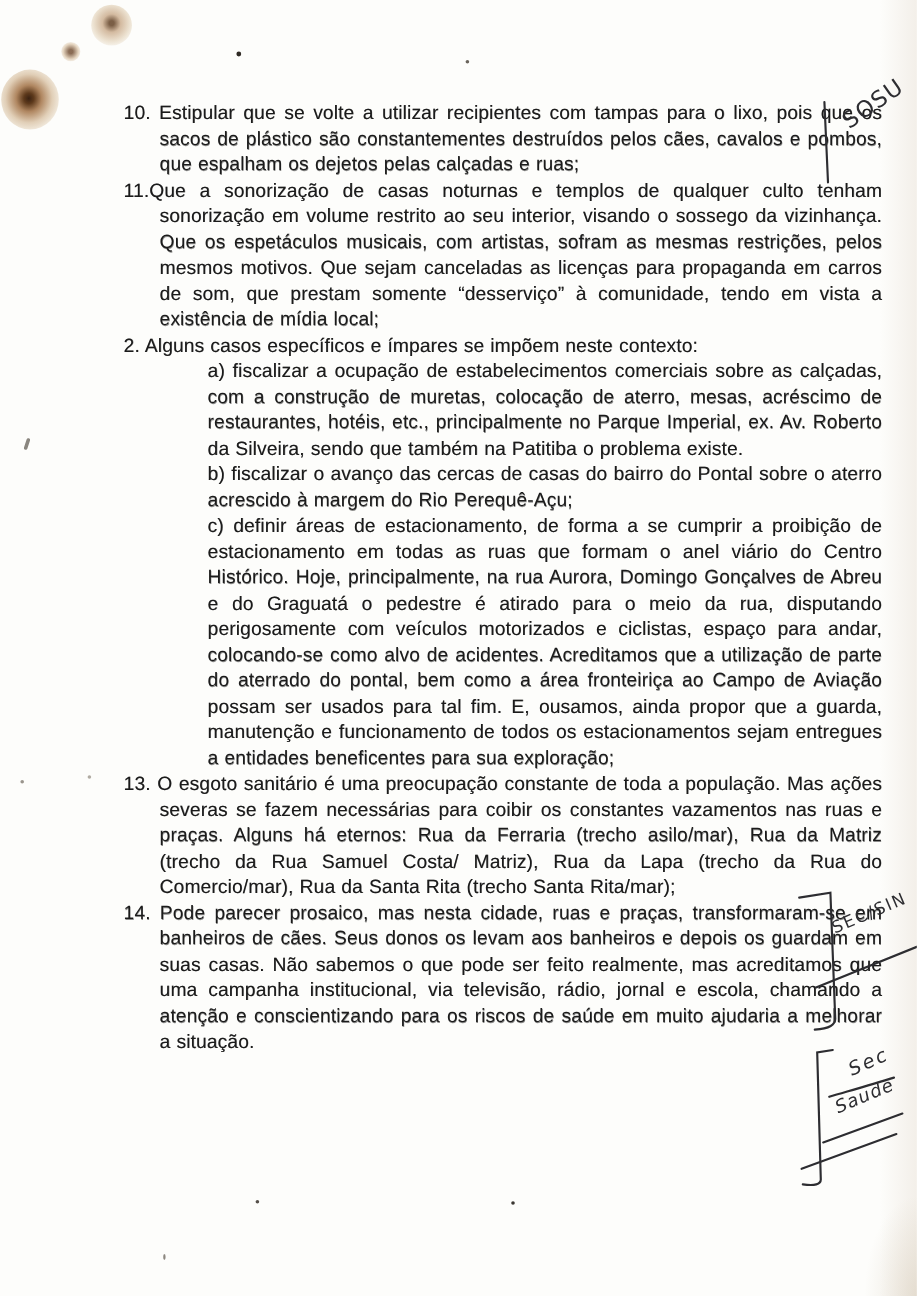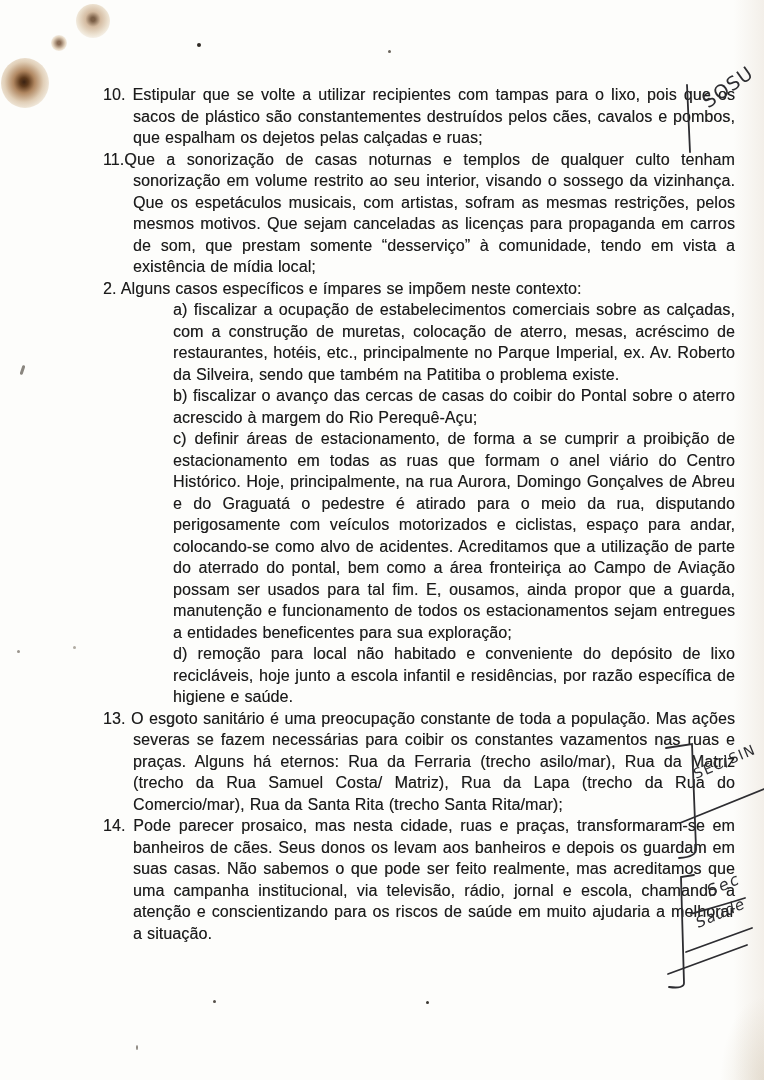--- a/index.html
+++ b/index.html
@@ -72,23 +72,22 @@
   <div class="speck" id="speck6"></div>
   <div class="speck" id="speck7"></div>
   <div class="speck" id="speck8"></div>
   <div id="corner-smudge"></div>
 
   <div id="doc">
       <p class="para ind1"><span>10. Estipular que se volte a utilizar recipientes com tampas para o lixo, pois que os sacos de plástico são constantementes destruídos pelos cães, cavalos e pombos, que espalham os dejetos pelas calçadas e ruas;</span></p>
       <p class="para ind1"><span>11.Que a sonorização de casas noturnas e templos de qualquer culto tenham sonorização em volume restrito ao seu interior, visando o sossego da vizinhança. Que os espetáculos musicais, com artistas, sofram as mesmas restrições, pelos mesmos motivos. Que sejam canceladas as licenças para propaganda em carros de som, que prestam somente “desserviço” à comunidade, tendo em vista a existência de mídia local;</span></p>
       <p class="para ind1"><span>2. Alguns casos específicos e ímpares se impõem neste contexto:</span></p>
       <p class="para ind2"><span>a) fiscalizar a ocupação de estabelecimentos comerciais sobre as calçadas, com a construção de muretas, colocação de aterro, mesas, acréscimo de restaurantes, hotéis, etc., principalmente no Parque Imperial, ex. Av. Roberto da Silveira, sendo que também na Patitiba o problema existe.</span></p>
-      <p class="para ind2"><span>b) fiscalizar o avanço das cercas de casas do coibir do Pontal sobre o aterro acrescido à margem do Rio Perequê-Açu;</span></p>
+      <p class="para ind2"><span>b) fiscalizar o avanço das cercas de casas do bairro do Pontal sobre o aterro acrescido à margem do Rio Perequê-Açu;</span></p>
       <p class="para ind2"><span>c) definir áreas de estacionamento, de forma a se cumprir a proibição de estacionamento em todas as ruas que formam o </span><b>anel viário</b><span> do Centro Histórico. Hoje, principalmente, na rua Aurora, Domingo Gonçalves de Abreu e do Graguatá o pedestre é atirado para o meio da rua, disputando perigosamente com veículos motorizados e ciclistas, espaço para andar, colocando-se como alvo de acidentes. Acreditamos que a utilização de parte do aterrado do pontal, bem como a área fronteiriça ao Campo de Aviação possam ser usados para tal fim. E, ousamos, ainda propor que a guarda, manutenção e funcionamento de todos os estacionamentos sejam entregues a entidades beneficentes para sua exploração;</span></p>
-      <p class="para ind2"><span>d) remoção para local não habitado e conveniente do depósito de lixo recicláveis, hoje junto a escola infantil e residências, por razão específica de higiene e saúde.</span></p>
       <p class="para ind1"><span>13. O esgoto sanitário é uma preocupação constante de toda a população. Mas </span><b>ações severas</b><span> se fazem necessárias para coibir os constantes vazamentos nas ruas e praças. </span><b>Alguns há eternos</b><span>: Rua da Ferraria (trecho asilo/mar), Rua da Matriz (trecho da Rua Samuel Costa/ Matriz), Rua da Lapa (trecho da Rua do Comercio/mar), Rua da Santa Rita (trecho Santa Rita/mar);</span></p>
       <p class="para ind1"><span>14. Pode parecer prosaico, mas nesta cidade, ruas e praças, transformaram-se em banheiros de cães. Seus donos os levam aos banheiros e depois os guardam em suas casas. Não sabemos o que pode ser feito realmente, mas acreditamos que uma campanha institucional, via televisão, rádio, jornal e escola, chamando a atenção e conscientizando para os riscos de saúde em muito ajudaria a melhorar a situação.</span></p>
     </div>
 
   <svg id="marks" width="764" height="1080" viewBox="0 0 764 1080">
     <path d="M687,85 C688,106 689,130 690,152"></path>
     <path d="M666,748 L692,744 L696,848 Q697,857 679,858"></path>
     <path d="M680,823 L764,789"></path>
     <path d="M694,875 L681,877 L684,983 Q684,989 669,987"></path>
     <path d="M691,914 C708,909 726,904 745,898"></path>

